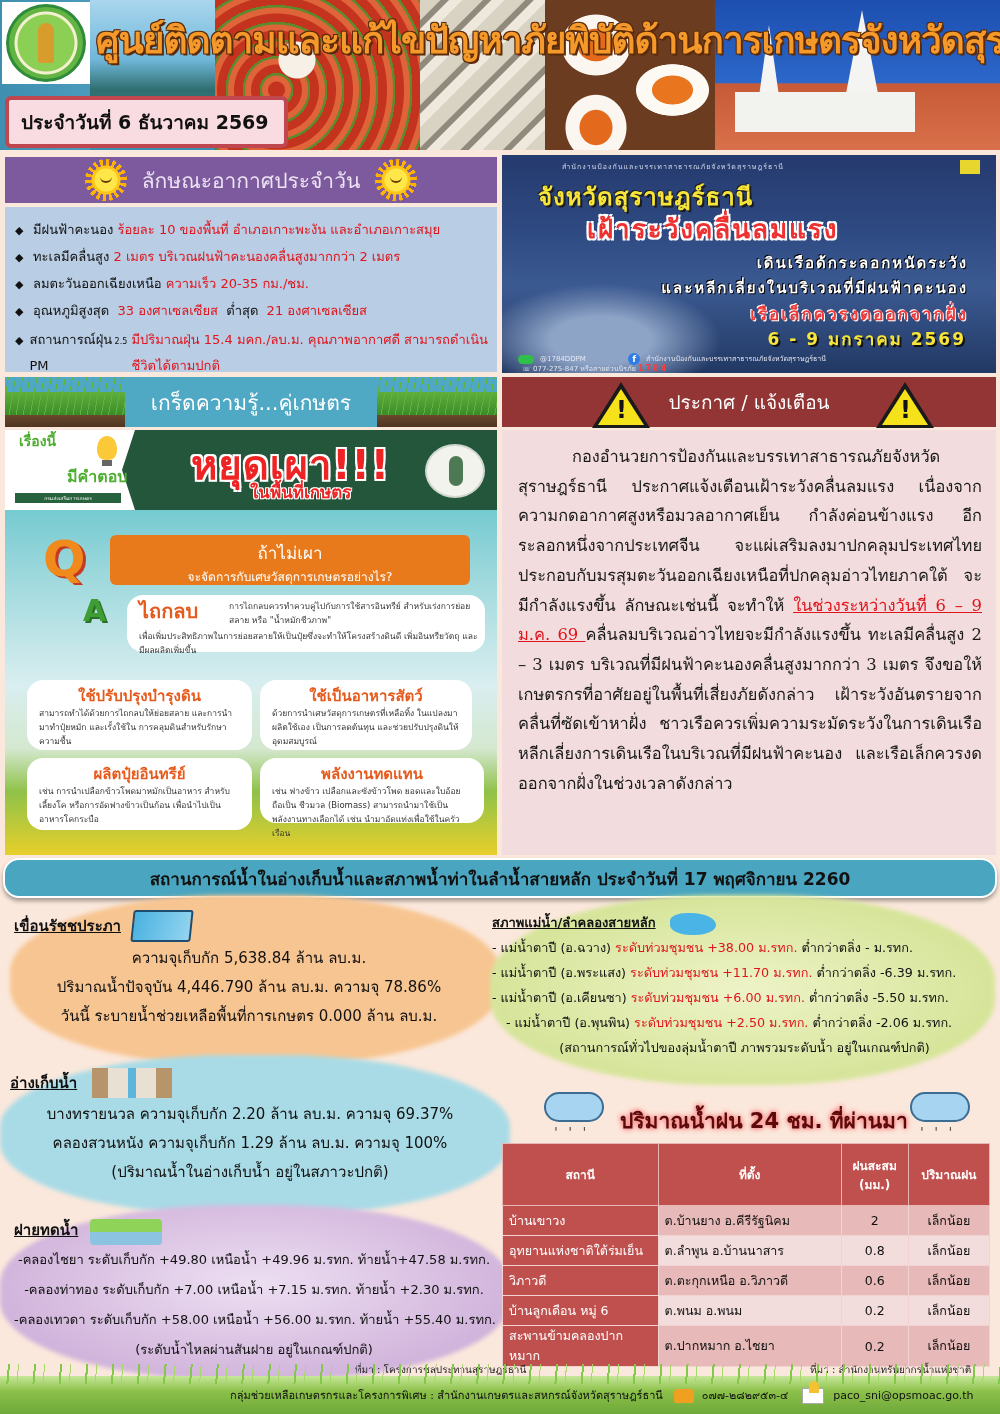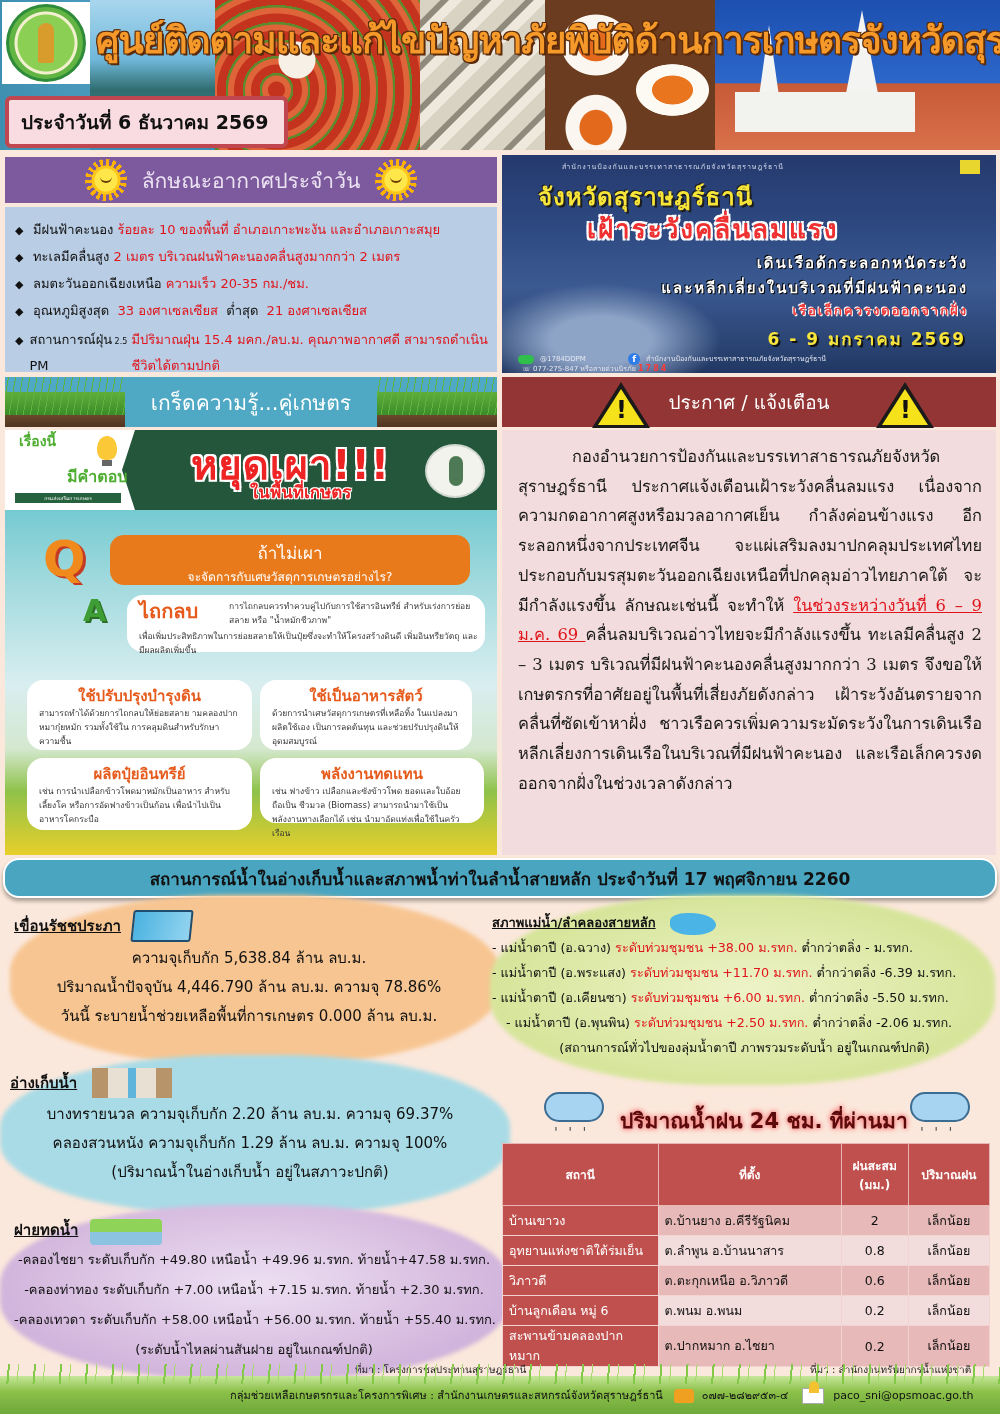--- a/index.html
+++ b/index.html
@@ -36,21 +36,21 @@
 
   
   .poster { position: absolute; left: 502px; top: 155px; width: 494px; height: 218px; overflow: hidden;
     background: radial-gradient(ellipse at 20% 85%, #8ea4c7 0 50px, transparent 120px), linear-gradient(180deg,#253a6e 0%,#2e4a82 35%,#3c5a92 60%,#213863 100%); }
   .poster-top { position: absolute; left: 60px; top: 6px; font-size: 7px; color: #d8dceb; letter-spacing: 1px; }
   .poster-badge { position: absolute; right: 16px; top: 5px; width: 20px; height: 14px; background: #e8d62e; }
   .poster-t1 { position: absolute; left: 36px; top: 22px; font-size: 24px; font-weight: bold; color: #f8e53a; text-shadow: 2px 2px 0 #1d1d1d, -1px -1px 0 #1d1d1d; letter-spacing: 1px; }
   .poster-t2 { position: absolute; left: 85px; top: 53px; font-size: 26px; font-weight: bold; color: #ee3030; text-shadow: 2px 2px 0 #fff, -2px -2px 0 #fff, 2px -2px 0 #fff, -2px 2px 0 #fff; letter-spacing: 2px; }
   .poster-t3 { position: absolute; right: 28px; top: 96px; font-size: 15px; font-weight: bold; color: #fff; text-shadow: 1px 1px 0 #000, -1px -1px 0 #000; letter-spacing: 2px; }
   .poster-t4 { position: absolute; right: 28px; top: 121px; font-size: 15px; font-weight: bold; color: #fff; text-shadow: 1px 1px 0 #000, -1px -1px 0 #000; letter-spacing: 2px; }
-  .poster-t5 { position: absolute; right: 28px; top: 145px; font-size: 13px; font-weight: bold; color: #ef3a3a; text-shadow: 1px 1px 0 #fff, -1px -1px 0 #fff; letter-spacing: 2px; }
+  .poster-t5 { position: absolute; right: 28px; top: 145px; font-size: 17px; font-weight: bold; color: #ef3a3a; text-shadow: 1px 1px 0 #fff, -1px -1px 0 #fff; letter-spacing: 2px; }
   .poster-t6 { position: absolute; right: 30px; top: 170px; font-size: 17px; font-weight: bold; color: #f8e53a; text-shadow: 2px 2px 0 #111; letter-spacing: 2px; }
   .poster-foot { position: absolute; left: 16px; top: 198px; font-size: 7px; color: #e5e8f2; white-space: nowrap; }
   .poster-foot2 { position: absolute; left: 20px; top: 208px; font-size: 7px; color: #e5e8f2; white-space: nowrap; }
   .line-dot { display:inline-block; width: 16px; height: 9px; border-radius: 5px; background: #2fbf4a; vertical-align: middle; margin-right: 6px; }
   .fb-dot { display:inline-block; width: 12px; height: 12px; border-radius: 50%; background: #2f7ce8; color:#fff; font-size:9px; text-align:center; line-height:12px; vertical-align: middle; margin: 0 6px 0 40px; font-weight:bold; }
   .hot { color: #ff3a3a; font-weight: bold; font-size: 8px; letter-spacing: 2px; }
 
   
   .know-head { position: absolute; left: 5px; top: 377px; width: 492px; height: 50px; background: #4fa9c4; display: flex; align-items: center; justify-content: center; }
   .grass { position: absolute; top: 0; width: 120px; height: 50px; background: linear-gradient(180deg, transparent 0 30%, #5fae3c 30%, #3b8d28 75%, #6b4a2e 75%, #4f3420 100%); }
@@ -64,21 +64,21 @@
   .topic1 { position: absolute; left: 14px; top: 0; font-size: 14px; font-weight: bold; color: #4fae32; }
   .topic2 { position: absolute; left: 14px; top: 34px; font-size: 16px; font-weight: bold; color: #4fae32; margin-left: 48px; }
   .bulb { position: absolute; left: 92px; top: 6px; width: 20px; height: 24px; border-radius: 50% 50% 40% 40%; background: #fbc838; }
   .bulb::after { content:""; position:absolute; left:5px; bottom:-6px; width:10px; height:6px; background:#666; }
   .topic-sub { position: absolute; left: 10px; top: 63px; width: 106px; height: 10px; background: #27623e; color: #fff; font-size: 5px; text-align:center; line-height: 10px; }
   .stop-title { position: absolute; left: 186px; top: 3px; font-size: 40px; font-weight: bold; color: #ee2424; text-shadow: 2px 2px 0 #fff, -2px -2px 0 #fff, 2px -2px 0 #fff, -2px 2px 0 #fff; letter-spacing: 1px; }
   .stop-sub { position: absolute; left: 245px; top: 48px; font-size: 17px; font-weight: bold; color: #ee2424; text-shadow: 1px 1px 0 #fff, -1px -1px 0 #fff, 1px -1px 0 #fff, -1px 1px 0 #fff; }
   .doae-logo { position: absolute; left: 420px; top: 14px; width: 60px; height: 54px; border-radius: 50%; background: #f3f3ee; border: 2px solid #cfd7cf; }
   .doae-logo::after { content:""; position:absolute; left:22px; top:10px; width:14px; height:30px; background:#4d7a54; border-radius: 7px; }
   .q-letter { position: absolute; left: 38px; top: 100px; font-size: 50px; font-weight: bold; color: #f08a1d; text-shadow: 3px 2px 0 #c43a24; }
-  .q-box { position: absolute; left: 105px; top: 105px; width: 360px; height: 50px; background: #e97a1c; border-radius: 14px; color: #fff; text-align: center; }
+  .q-box { position: absolute; left: 105px; top: 105px; width: 360px; height: 50px; background: #e97a1c; border-radius: 6px; color: #fff; text-align: center; }
   .q-l1 { font-size: 17px; margin-top: 4px; }
   .q-l2 { font-size: 12px; margin-top: 1px; }
   .a-letter { position: absolute; left: 78px; top: 163px; font-size: 30px; font-weight: bold; color: #3f9d35; text-shadow: 2px 2px 0 #2c6f25; }
   .ans-card { position: absolute; background: #fff; border-radius: 16px; padding: 6px 12px; color: #333; font-size: 8.5px; line-height: 14px; }
   .ans-title { color: #e65a1c; font-weight: bold; font-size: 15px; text-align: center; line-height: 20px; }
   .card-main { left: 122px; top: 165px; width: 358px; height: 57px; }
   .card-main .ans-title { position: absolute; left: 12px; top: 6px; font-size: 20px; }
   .card-main .ans-text1 { position: absolute; left: 102px; top: 4px; width: 245px; }
   .card-main .ans-text2 { position: absolute; left: 12px; top: 34px; width: 340px; }
   .card-a { left: 22px; top: 250px; width: 225px; height: 70px; }
@@ -235,21 +235,21 @@
     <div class="q-l2">จะจัดการกับเศษวัสดุการเกษตรอย่างไร?</div>
   </div>
   <div class="a-letter">A</div>
   <div class="ans-card card-main">
     <div class="ans-title">ไถกลบ</div>
     <div class="ans-text1">การไถกลบควรทำควบคู่ไปกับการใช้สารอินทรีย์ สำหรับเร่งการย่อยสลาย หรือ "น้ำหมักชีวภาพ"</div>
     <div class="ans-text2">เพื่อเพิ่มประสิทธิภาพในการย่อยสลายให้เป็นปุ๋ยซึ่งจะทำให้โครงสร้างดินดี เพิ่มอินทรียวัตถุ และมีผลผลิตเพิ่มขึ้น</div>
   </div>
   <div class="ans-card card-a">
     <div class="ans-title">ใช้ปรับปรุงบำรุงดิน</div>
-    <div>สามารถทำได้ด้วยการไถกลบให้ย่อยสลาย ามคลองปากหมากุ๋ยหมัก รวมทั้งใช้ใน การคลุมดินสำหรับรักษาความชื้น</div>
+    <div>สามารถทำได้ด้วยการไถกลบให้ย่อยสลาย และการนำมาทำปุ๋ยหมัก และเรั้งใช้ใน การคลุมดินสำหรับรักษาความชื้น</div>
   </div>
   <div class="ans-card card-b">
     <div class="ans-title">ใช้เป็นอาหารสัตว์</div>
     <div>ด้วยการนำเศษวัสดุการเกษตรที่เหลือทิ้ง ในแปลงมาผลิตใช้เอง เป็นการลดต้นทุน และช่วยปรับปรุงดินให้อุดมสมบูรณ์</div>
   </div>
   <div class="ans-card card-c">
     <div class="ans-title">ผลิตปุ๋ยอินทรีย์</div>
     <div>เช่น การนำเปลือกข้าวโพดมาหมักเป็นอาหาร สำหรับเลี้ยงโค หรือการอัดฟางข้าวเป็นก้อน เพื่อนำไปเป็นอาหารโคกระบือ</div>
   </div>
   <div class="ans-card card-d">

